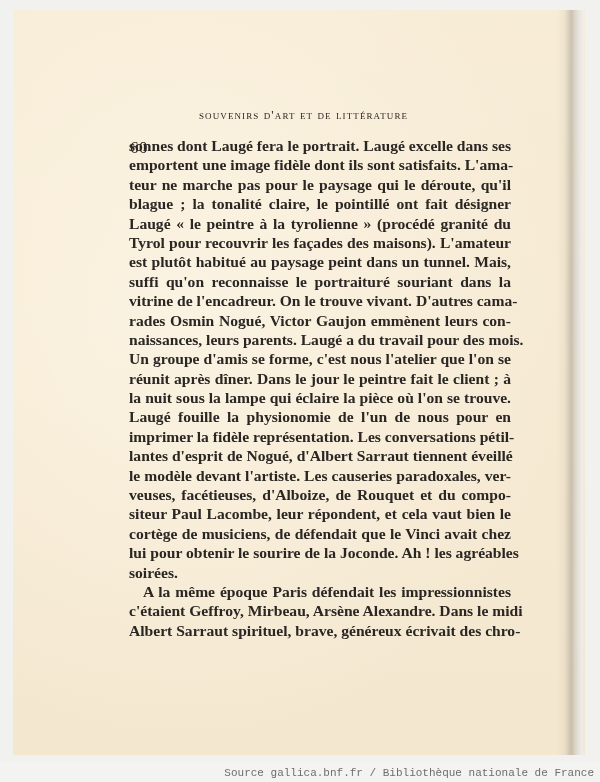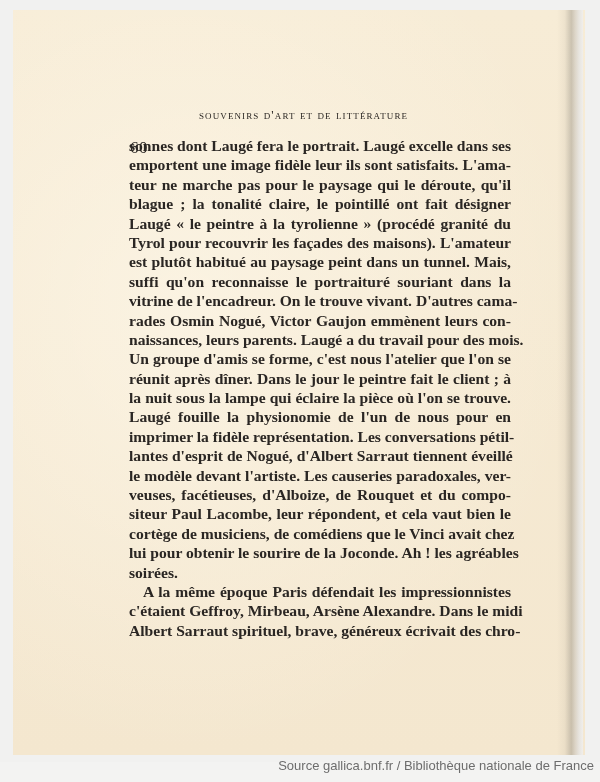--- a/index.html
+++ b/index.html
@@ -89,62 +89,62 @@
   }
   .line.last {
     text-align-last: left;
   }
   .line.indent {
     padding-left: 14px;
   }
   .source-credit {
     position: absolute;
     right: 6px;
-    bottom: 9px;
-    font-family: Liberation Sans, sans-serif;
-    font-size: 13px;
+    bottom: 3px;
+    font-family: Liberation Mono, monospace;
+    font-size: 11px;
     color: #6d6d6d;
   }
 </style>
 </head>
 <body>
 
 <div class="scan-area"></div>
 
 <div class="page">
   <div class="gutter"></div>
 </div>
 
 <div class="running-head">
   <span class="page-number">60</span>
   <span class="head-title">SOUVENIRS D'ART ET DE LITTÉRATURE</span>
 </div>
 
 <div class="body-text" id="body-text">
     <span class="line">sonnes dont Laugé fera le portrait. Laugé excelle dans ses</span>
-    <span class="line">emportent une image fidèle leur ils sont satisfaits. L'ama-</span>
+    <span class="line">emportent une image fidèle dont ils sont satisfaits. L'ama-</span>
     <span class="line">teur ne marche pas pour le paysage qui le déroute, qu'il</span>
     <span class="line">blague ;  la tonalité claire, le pointillé ont fait désigner</span>
     <span class="line">Laugé  « le  peintre à la tyrolienne » (procédé granité du</span>
     <span class="line">Tyrol pour recouvrir les façades des maisons). L'amateur</span>
     <span class="line">est plutôt habitué au paysage peint dans un tunnel. Mais,</span>
     <span class="line">suffi qu'on reconnaisse le portraituré souriant dans la</span>
     <span class="line">vitrine de l'encadreur. On le trouve vivant. D'autres cama-</span>
     <span class="line">rades Osmin Nogué, Victor Gaujon emmènent leurs con-</span>
     <span class="line">naissances, leurs parents. Laugé a du travail pour des mois.</span>
     <span class="line">Un groupe d'amis se forme, c'est nous l'atelier que l'on se</span>
     <span class="line">réunit après dîner. Dans le jour le peintre fait le client ; à</span>
     <span class="line">la nuit sous la lampe qui éclaire la pièce où l'on se trouve.</span>
     <span class="line">Laugé fouille la physionomie de l'un de nous pour en</span>
     <span class="line">imprimer la fidèle représentation. Les conversations pétil-</span>
     <span class="line">lantes d'esprit de Nogué, d'Albert Sarraut tiennent éveillé</span>
     <span class="line">le modèle devant l'artiste. Les causeries paradoxales, ver-</span>
     <span class="line">veuses, facétieuses, d'Alboize, de Rouquet et du compo-</span>
     <span class="line">siteur Paul Lacombe, leur répondent, et cela vaut bien le</span>
-    <span class="line">cortège de musiciens, de comédiens que le Vinci avait chez</span>
+    <span class="line">cortège de musiciens, de défendait que le Vinci avait chez</span>
     <span class="line">lui pour obtenir le sourire de la Joconde. Ah !  les agréables</span>
     <span class="line last">soirées.</span>
     <span class="line indent">A la même époque Paris défendait les impressionnistes</span>
     <span class="line">c'étaient Geffroy, Mirbeau, Arsène Alexandre. Dans le midi</span>
     <span class="line">Albert Sarraut spirituel, brave, généreux écrivait des chro-</span>
   </div>
 
 <div class="source-credit">Source gallica.bnf.fr / Bibliothèque nationale de France</div>
 
 </body></html>

